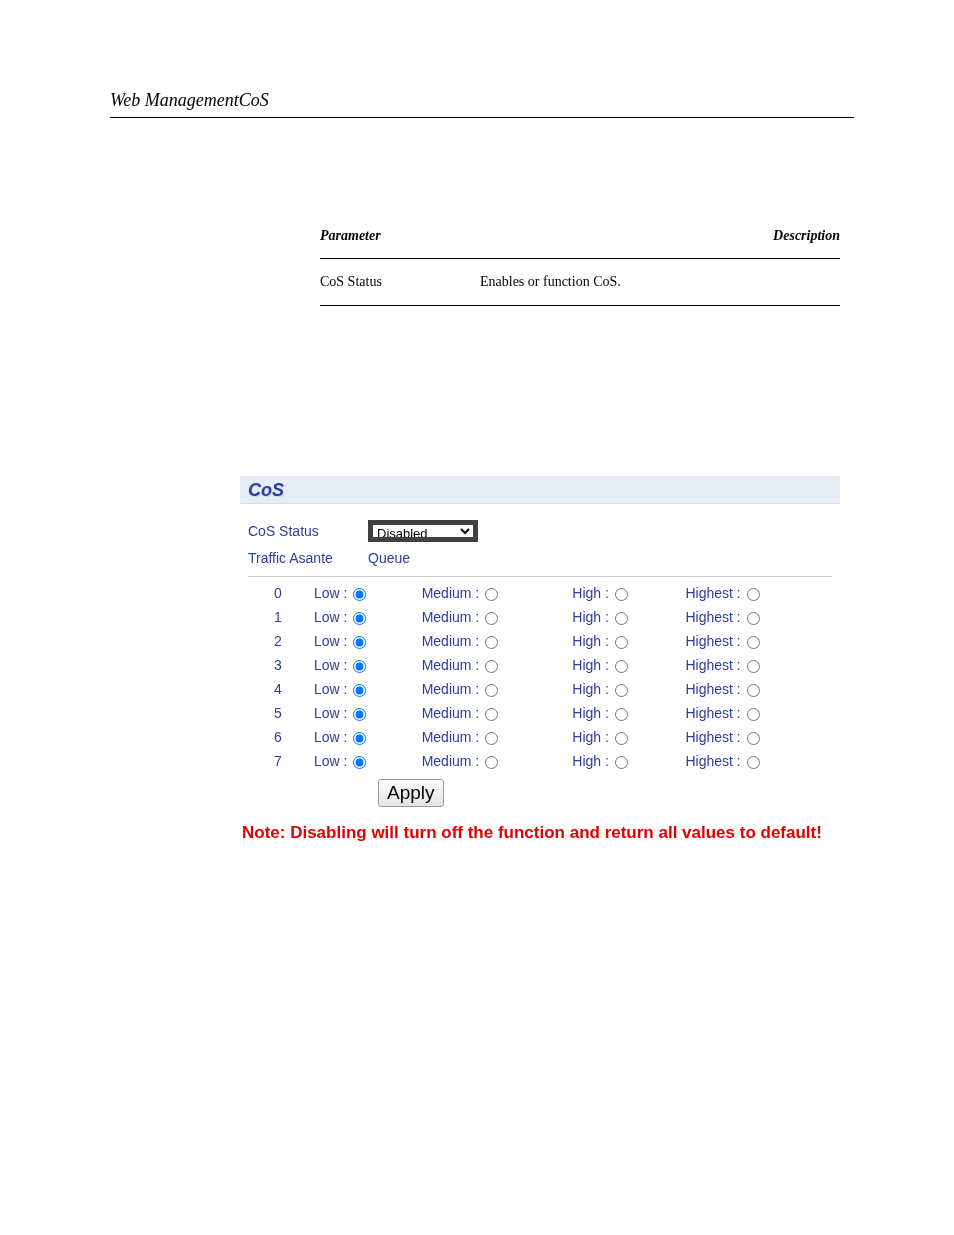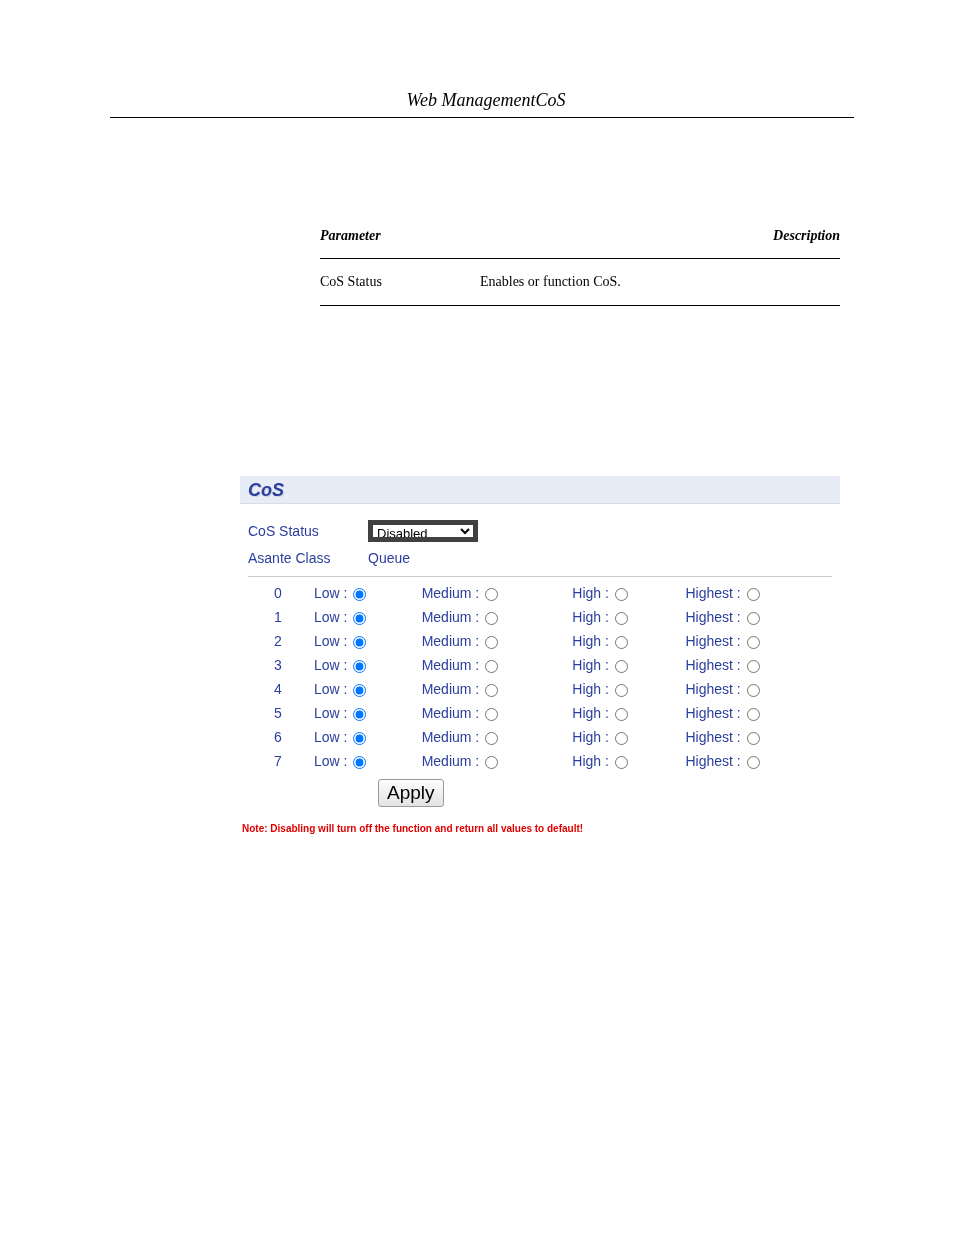--- a/index.html
+++ b/index.html
@@ -14,25 +14,24 @@
   .page {
     padding: 90px 100px 60px 110px;
   }
   hr.top-rule, .hr-full {
     border: none;
     border-top: 1px solid #000;
     margin: 0;
   }
   .header-row {
     display: flex;
-    justify-content: center;
+    justify-content: flex-start;
     font-style: italic;
     font-size: 18px;
     padding-bottom: 6px;
-    margin-left: 8px;
   }
   .header-left { flex: 0 0 auto; }
   .header-right { flex: 0 0 auto; }
   .section-block {
     margin-top: 110px;
     margin-left: 210px;
     width: 520px;
   }
   .row-col {
     display: flex;
@@ -118,21 +117,21 @@
     font-size: 19px;
     padding: 2px 8px;
     border: 1px solid #999;
     background: linear-gradient(#fdfdfd,#e3e3e3);
     border-radius: 3px;
     cursor: pointer;
   }
   .note {
     color: #e00000;
     font-weight: bold;
-    font-size: 10px;
+    font-size: 17px;
     padding: 4px 2px 0 2px;
   }
 
   .footer {
     margin-top: 120px;
     text-align: center;
     font-style: italic;
     font-size: 16px;
   }
 </style>
@@ -170,21 +169,21 @@
       <span>CoS</span>
     </div>
     <div class="cos-body">
       <div class="cos-row-1">
         <span class="lbl link">CoS Status</span>
         <select class="status-select">
           <option>Disabled</option>
         </select>
       </div>
       <div class="cos-row-2">
-        <span class="lbl link">Asante Class</span>
+        <span class="lbl link">Traffic Asante</span>
         <span class="link">Queue</span>
       </div>
       <hr class="cos-hr">
 
       <table class="q-table">
         <tbody>
 
         <tr>
               <td class="tc">0</td>
               <td><span class="radio-label">Low :</span><input type="radio" name="q0" checked="" style=""></td>

